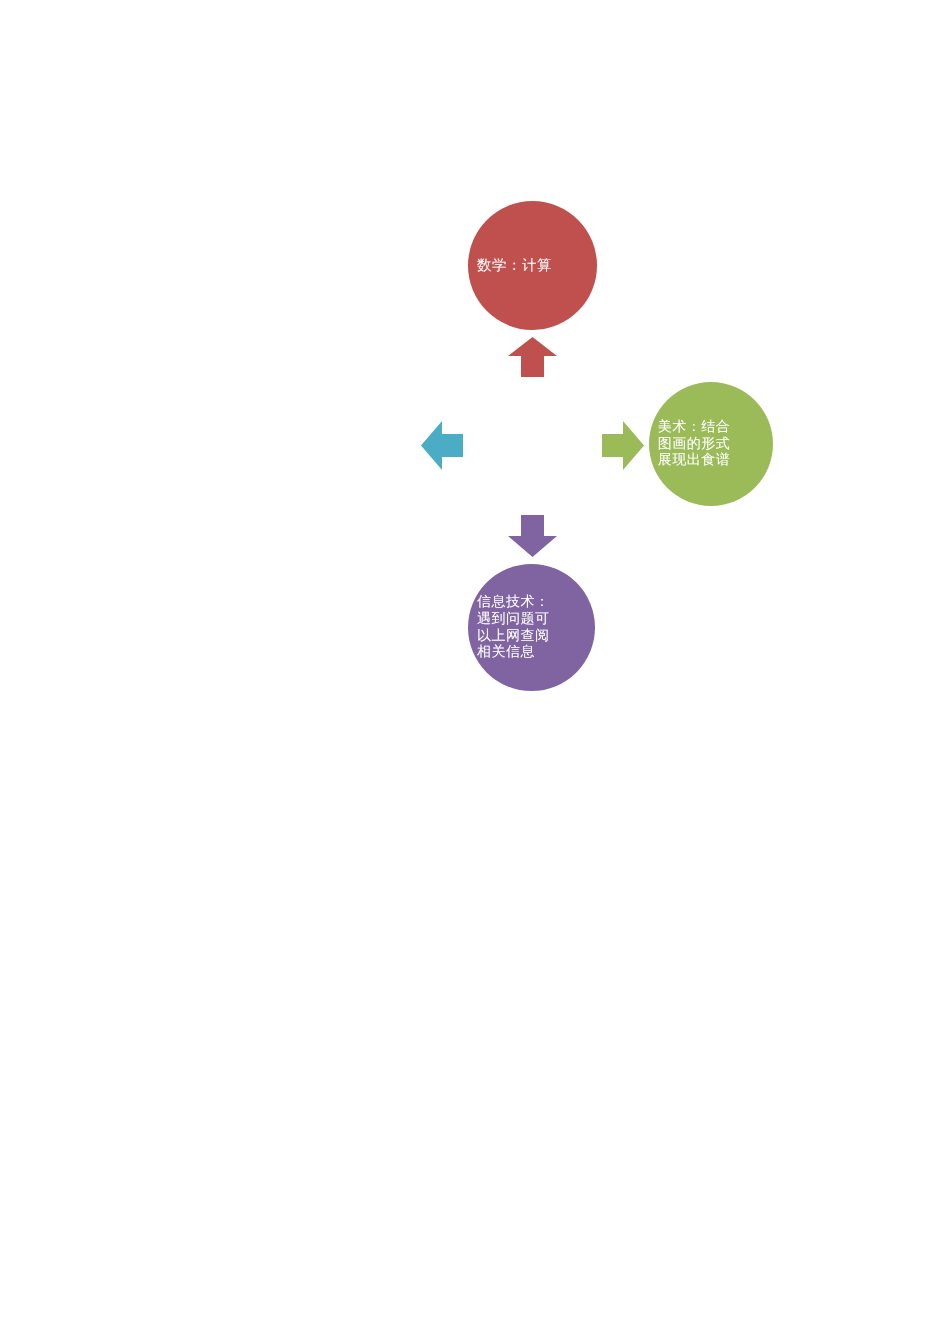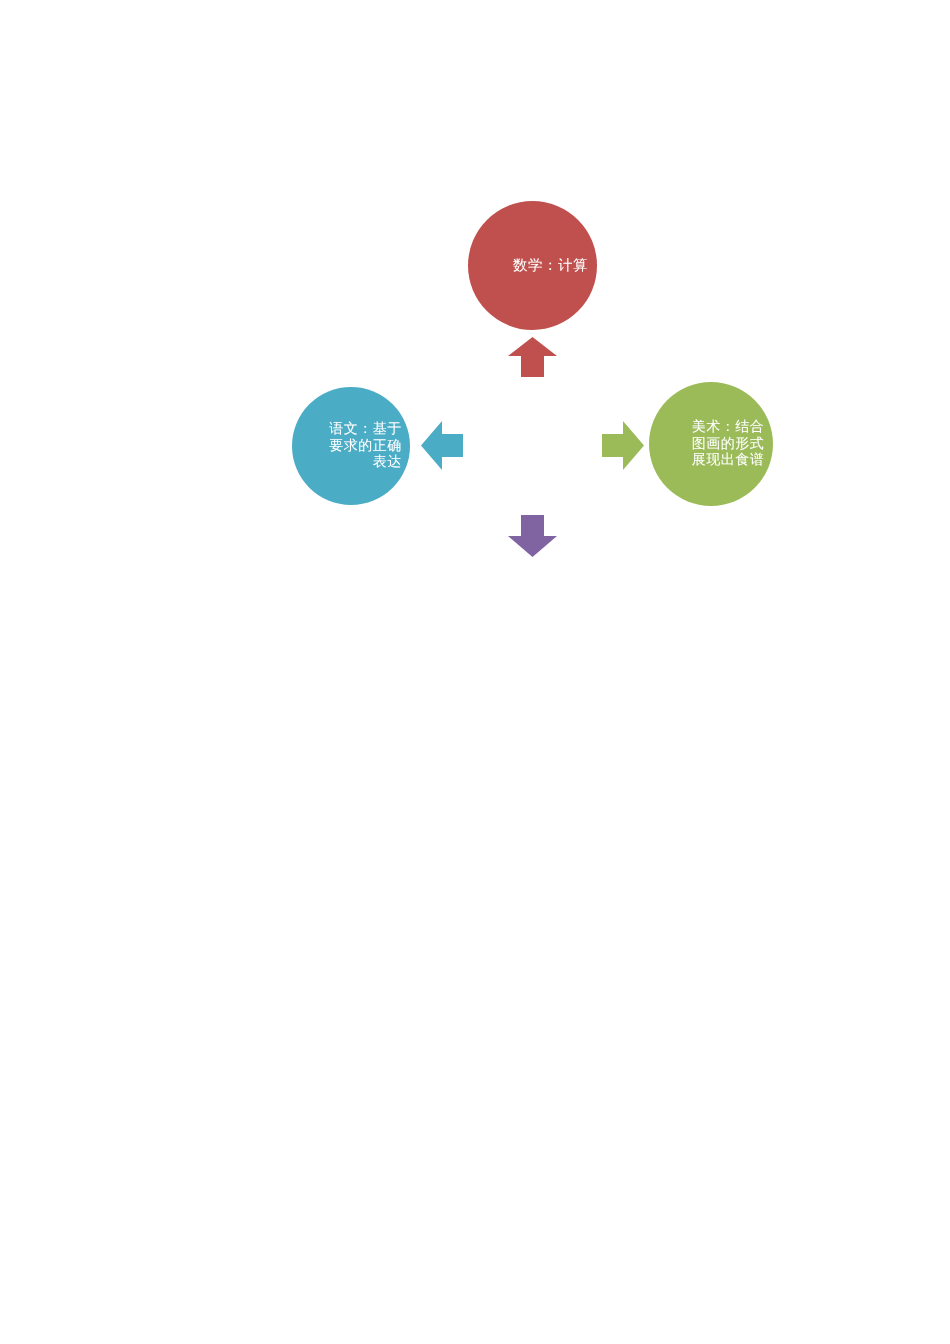--- a/index.html
+++ b/index.html
@@ -32,21 +32,21 @@
     width: 950px;
     height: 760px;
   }
 
   .node {
     position: absolute;
     border-radius: 50%;
     display: flex;
     align-items: center;
     justify-content: center;
-    text-align: right;
+    text-align: left;
     box-sizing: border-box;
     color: #ffffff;
     line-height: 1.18;
     letter-spacing: 0.5px;
     user-select: none;
   }
   .node .label {
     display: block;
     width: 86%;
     white-space: pre-line;
@@ -118,28 +118,29 @@
     <div class="arrow" id="arrow-right">
       <svg viewBox="0 0 42 49" preserveAspectRatio="none" aria-hidden="true">
         <polygon points="0,13 21,13 21,0 42,24.5 21,49 21,36 0,36" fill="#9bbb59"></polygon>
       </svg>
     </div>
 
     <div class="node" id="node-top" style="background: rgb(192, 80, 77); color: rgb(255, 255, 255);">
       <span class="label">数学：计算</span>
     </div>
 
-    <div class="node" id="node-left" style="background: rgb(75, 172, 198); color: rgb(255, 255, 255);">
-      <span class="label">语文：基于
-要求的正确
-表达</span>
-    </div>
 
 
     <div class="node" id="node-right" style="background: rgb(155, 187, 89); color: rgb(255, 255, 255);">
       <span class="label">美术：结合
 图画的形式
 展现出食谱</span>
     </div>
 
+    <div class="node" id="node-bottom" style="background: rgb(128, 100, 162); color: rgb(255, 255, 255);">
+      <span class="label">信息技术：
+遇到问题可
+以上网查阅
+相关信息</span>
+    </div>
 
   </div>
 </div>
 
 </body></html>

